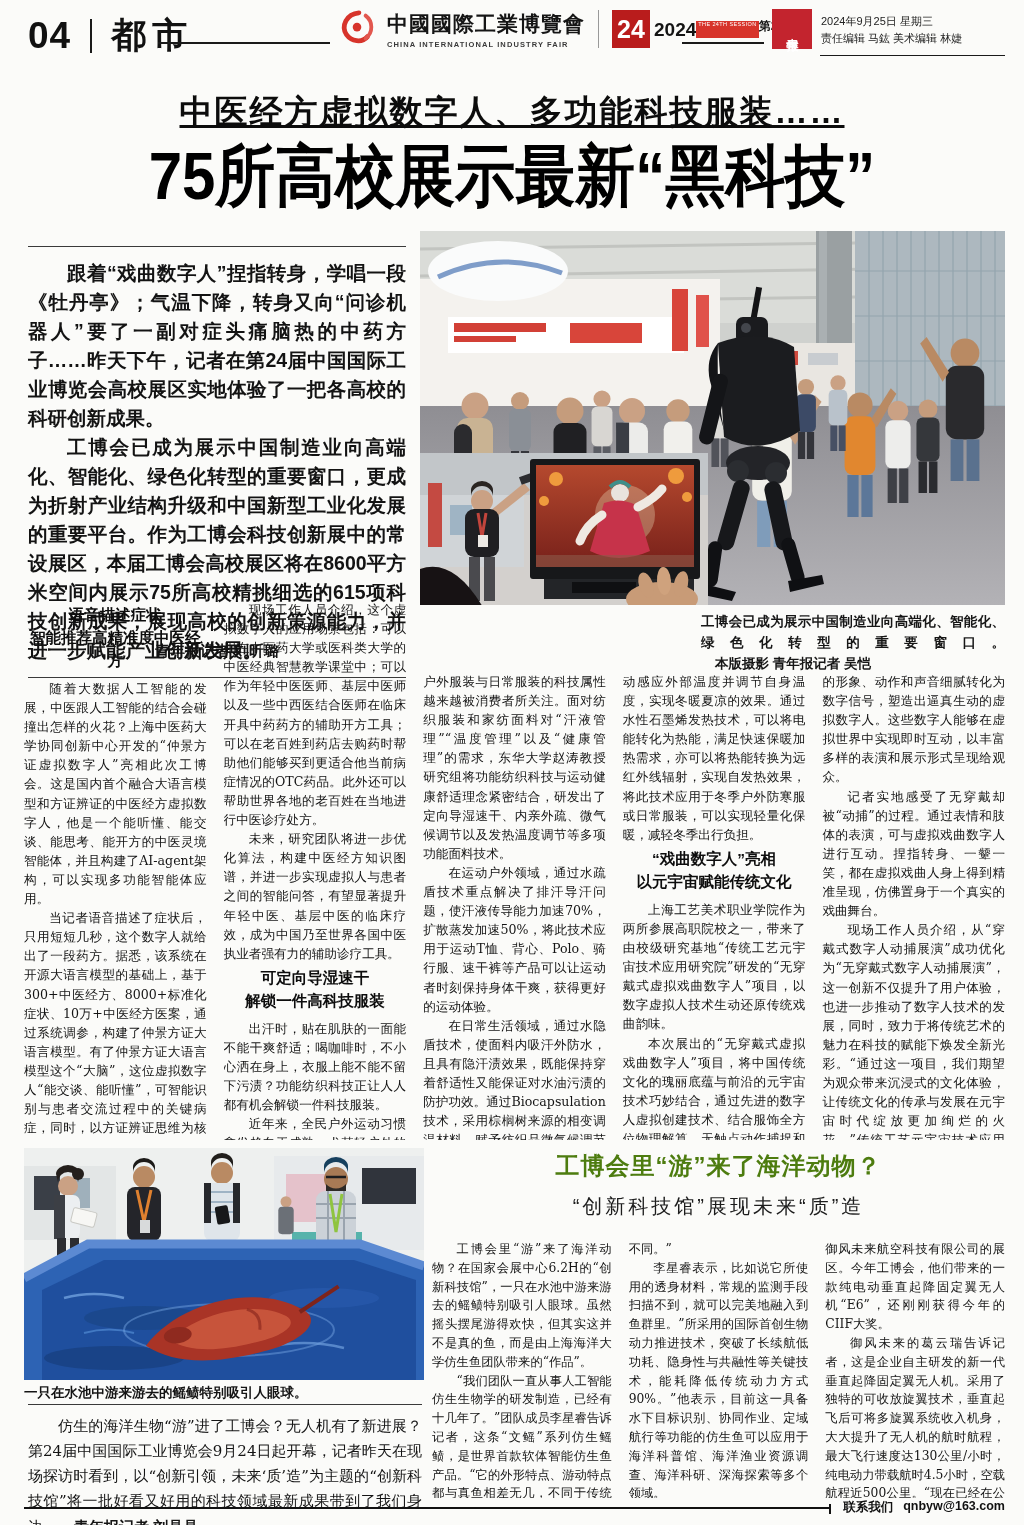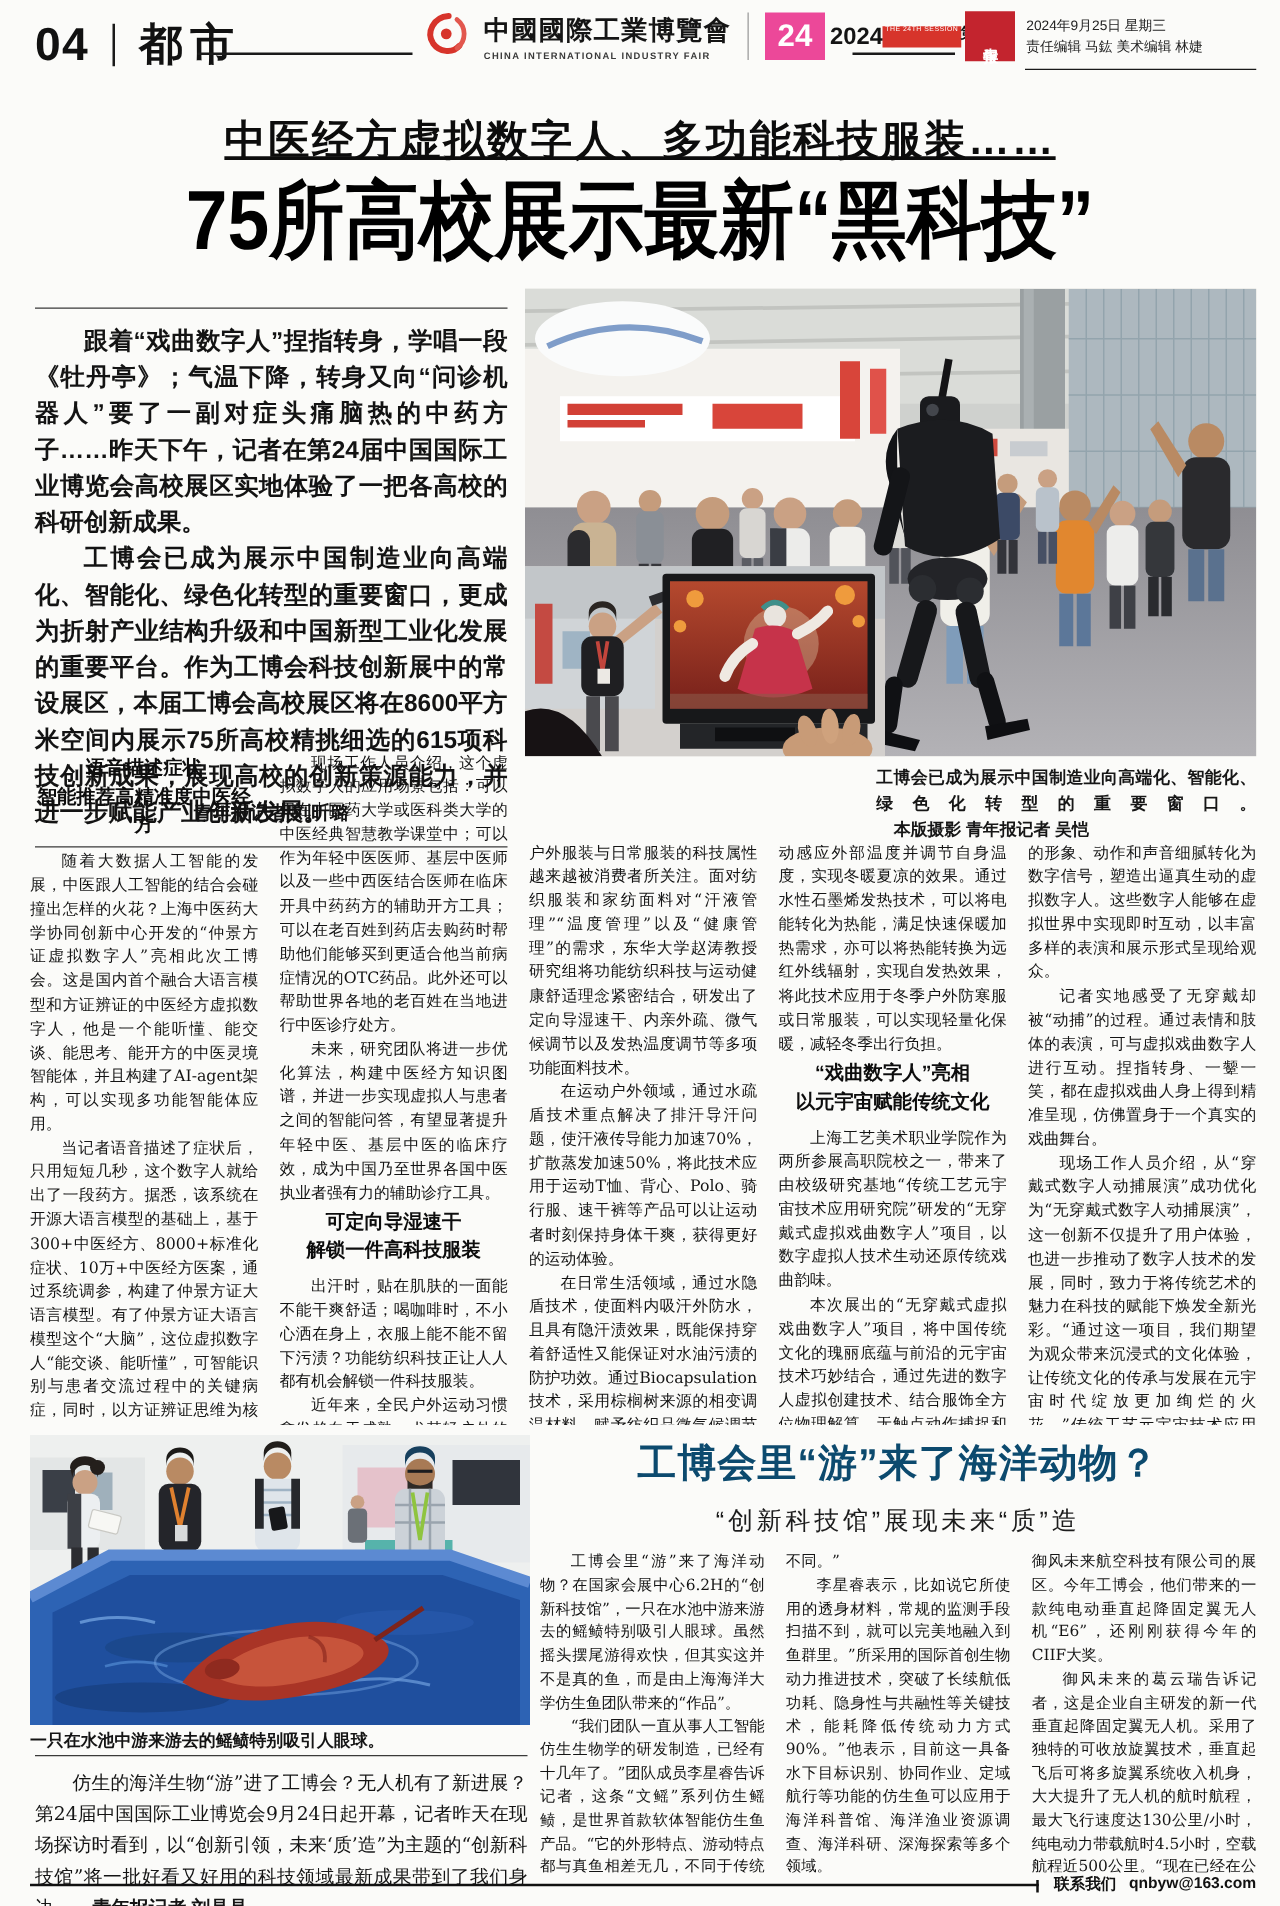--- a/index.html
+++ b/index.html
@@ -10,21 +10,21 @@
   
   .pagei{position:absolute;left:28px;top:12px;display:flex;align-items:center;gap:19px;}
   .pagei .num{font-size:37px;font-weight:bold;letter-spacing:1px;}
   .pagei .vbar{width:2px;height:34px;background:#1a1a1a;}
   .pagei .sec{font-size:35px;font-weight:bold;letter-spacing:6px;}
   .fair-logo{position:absolute;left:336px;top:8px;display:flex;align-items:center;gap:9px;}
   .fair-cn{font-family:"Liberation Serif",serif;font-size:21px;font-weight:bold;letter-spacing:1px;color:#151515;}
   .fair-en{font-size:7.5px;letter-spacing:1.1px;color:#3a3a3a;font-weight:bold;margin-top:2px;}
   .fair-vdiv{width:1px;height:38px;background:#999;margin:0 4px;}
   .badge{display:flex;gap:4px;align-items:center;}
-  .badge-num{width:48px;height:38px;background:#ec4899;color:#fff;font-size:25px;font-weight:900;display:flex;align-items:center;justify-content:center;}
+  .badge-num{width:38px;height:38px;background:#b91c1c;color:#fff;font-size:25px;font-weight:900;display:flex;align-items:center;justify-content:center;}
   .badge-right{display:flex;flex-direction:row;line-height:1;}
   .badge-year{font-size:19px;font-weight:900;color:#141414;}
   .badge-sub{background:#d7342b;color:#fff;font-size:5.5px;padding:1px 2px;letter-spacing:.4px;margin:1px 0;}
   .badge-session{font-size:12px;font-weight:900;}
   .paper-info{position:absolute;left:772px;top:9px;display:flex;gap:9px;align-items:flex-start;}
   .paper-logo{width:40px;height:40px;background:#c3242e;color:#fff;display:flex;align-items:center;justify-content:center;
     writing-mode:vertical-rl;font-family:"Liberation Serif",serif;font-size:12px;font-weight:bold;letter-spacing:1px;}
   .paper-dates{font-size:11px;font-weight:normal;line-height:17px;color:#222;padding-top:4px;}
   .hr-seg{position:absolute;height:0;border-top:2px solid #1a1a1a;}
   
@@ -51,21 +51,21 @@
   .col p.noind{text-indent:0;}
   .subhead{font-size:15.5px;font-weight:800;text-align:center;line-height:23px;margin:3px 0 7px;color:#0d0d0d;font-family:"Liberation Sans",sans-serif;}
   
   .bottom-photo{position:absolute;left:24px;top:1148px;width:400px;height:232px;overflow:hidden;background:#e8eae9;}
   .bottom-caption{position:absolute;left:24px;top:1384px;width:400px;font-size:13.5px;font-weight:700;color:#141414;}
   .bottom-intro{position:absolute;left:28px;top:1404px;width:394px;border-top:1.5px solid #3a3a3a;padding-top:9px;
     font-family:"DejaVu Serif","Liberation Serif",serif;font-size:15px;line-height:25px;text-align:justify;color:#141414;}
   .bottom-intro .lead-in{text-indent:2em;display:block;}
   .byline-inline{font-weight:bold;font-family:"Liberation Sans",sans-serif;margin-left:16px;white-space:nowrap;}
   .bottom-head{position:absolute;left:432px;top:1150px;width:573px;text-align:center;}
-  .bottom-head .h1{font-size:31px;font-weight:900;letter-spacing:1px;color:#0c4a6e;}
+  .bottom-head .h1{font-size:24px;font-weight:900;letter-spacing:1px;color:#4d7c0f;}
   .bottom-head .h2{font-size:20px;font-weight:400;letter-spacing:3px;color:#1c1c1c;margin-top:11px;}
   .cols-bottom{left:432px;top:1240px;width:573px;height:258px;}
   .cols-bottom .col p{font-size:12.3px;line-height:18.8px;}
   
   .footer{position:absolute;left:24px;top:1499px;width:981px;display:flex;align-items:center;gap:12px;}
   .footer-line{flex:1;height:0;border-top:2px solid #111;position:relative;}
   .footer-line::after{content:"";position:absolute;right:0;top:-5px;width:2px;height:10px;background:#111;}
   .footer-text{font-size:12.5px;font-weight:bold;color:#111;display:flex;gap:10px;text-align:center;}
 </style>
 </head>

